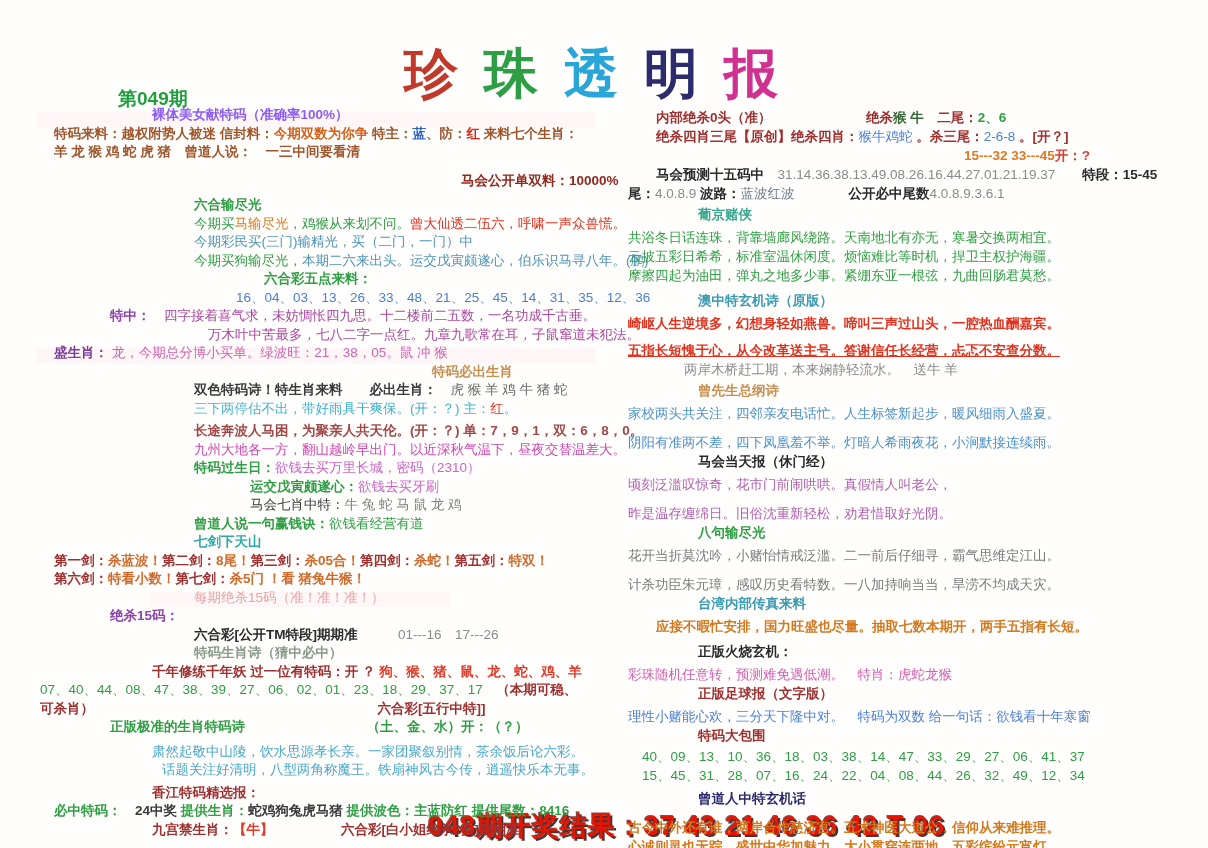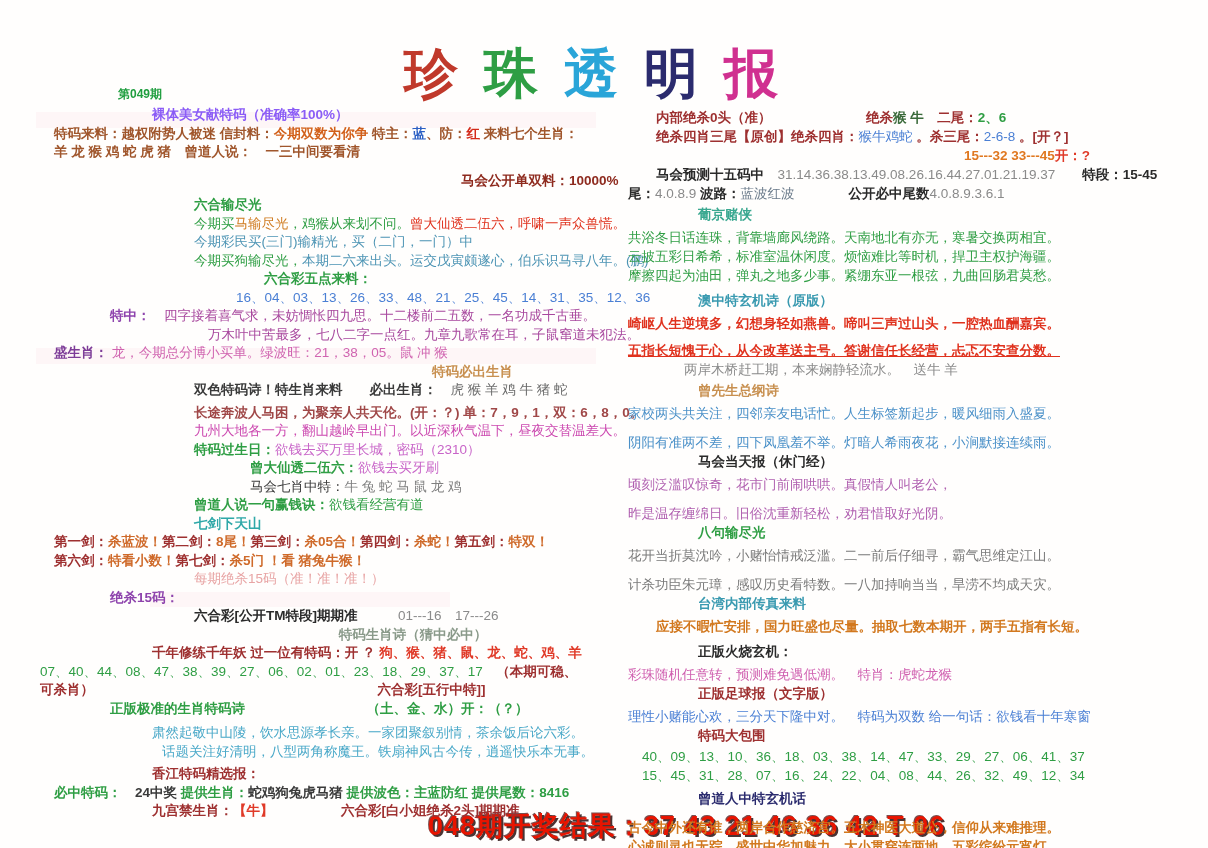--- a/index.html
+++ b/index.html
@@ -10,21 +10,21 @@
   }
   #page{position:relative;width:1208px;height:848px;background:#fffefd;}
   
   #masthead{
     position:absolute;top:38px;left:0;width:1208px;text-align:center;
     font-family:"Liberation Serif","DejaVu Serif",serif;
     font-size:54px;font-weight:bold;letter-spacing:26px;white-space:nowrap;
   }
   #issue{
     position:absolute;top:86px;left:118px;
-    font-size:12px;font-weight:bold;color:#1f9e3f;
+    font-size:19px;font-weight:bold;color:#1f9e3f;
   }
   
   .col{position:absolute;white-space:nowrap;}
   #left-col{top:106px;left:40px;width:592px;}
   #right-col{top:108px;left:628px;width:575px;}
   .tl{font-size:13.5px;line-height:18.5px;height:18.5px;}
   #right-col .tl{line-height:19px;height:19px;}
   .tl span{white-space:pre;}
   
   #banner{
@@ -58,33 +58,34 @@
       <div class="tl" style="padding-left: 154px;"><span style="color: rgb(47, 158, 68);">今期买</span><span style="color: rgb(207, 122, 30);">马输尽光</span><span style="color: rgb(47, 158, 68);">，鸡猴从来划不问。</span><span style="color: rgb(224, 50, 30);">曾大仙透二伍六，呼啸一声众兽慌。</span></div>
       <div class="tl" style="padding-left: 154px;"><span style="color: rgb(77, 148, 180);">今期彩民买(三门)输精光，买（二门，一门）中</span></div>
       <div class="tl" style="padding-left: 154px;"><span style="color: rgb(47, 158, 68);">今期买狗输尽光，</span><span style="color: rgb(77, 148, 180);">本期二六来出头。运交戊寅颇遂心，伯乐识马寻八年。(鹏)</span></div>
       <div class="tl" style="padding-left: 224px;"><span style="color: rgb(47, 158, 68); font-weight: bold;">六合彩五点来料：</span></div>
       <div class="tl" style="padding-left: 196px;"><span style="color: rgb(74, 127, 212);">16、04、03、13、26、33、48、21、25、45、14、31、35、12、36</span></div>
       <div class="tl" style="padding-left: 70px;"><span style="color: rgb(142, 68, 173); font-weight: bold;">特中：</span><span style="color: rgb(168, 72, 158);">　四字接着喜气求，未妨惆怅四九思。十二楼前二五数，一名功成千古垂。</span></div>
       <div class="tl" style="padding-left: 168px;"><span style="color: rgb(168, 72, 158);">万木叶中苦最多，七八二字一点红。九章九歌常在耳，子鼠窜道未犯法。</span></div>
       <div class="tl" style="padding-left: 14px;"><span style="color: rgb(125, 60, 152); font-weight: bold;">盛生肖：</span><span style="color: rgb(208, 100, 176);"> 龙，今期总分博小买单。绿波旺：21，38，05。鼠 冲 猴</span></div>
       <div class="tl" style="padding-left: 392px;"><span style="color: rgb(200, 144, 80); font-weight: bold;">特码必出生肖</span></div>
       <div class="tl" style="padding-left: 154px;"><span style="color: rgb(58, 58, 58); font-weight: bold;">双色特码诗！特生肖来料</span><span style="color: rgb(58, 58, 58); font-weight: bold;">　　必出生肖：</span><span style="color: rgb(106, 106, 106);">　虎 猴 羊 鸡 牛 猪 蛇</span></div>
+      <div class="tl" style="padding-left: 154px;"><span style="color: rgb(63, 176, 208);">三下两停估不出，带好雨具干爽保。(开：？) 主：</span><span style="color: rgb(224, 50, 30);">红</span><span style="color: rgb(63, 176, 208);">。</span></div>
       <div class="tl" style="padding-left: 154px; margin-top: 4px;"><span style="color: rgb(160, 72, 72); font-weight: bold;">长途奔波人马困，为聚亲人共天伦。(开：？) 单：7，9，1，双：6，8，0。</span></div>
       <div class="tl" style="padding-left: 154px;"><span style="color: rgb(204, 73, 176);">九州大地各一方，翻山越岭早出门。以近深秋气温下，昼夜交替温差大。</span></div>
       <div class="tl" style="padding-left: 154px;"><span style="color: rgb(47, 158, 68); font-weight: bold;">特码过生日：</span><span style="color: rgb(200, 100, 200);">欲钱去买万里长城，密码（2310）</span></div>
-      <div class="tl" style="padding-left: 210px;"><span style="color: rgb(47, 158, 68); font-weight: bold;">曾大仙透二伍六：</span><span style="color: rgb(200, 100, 200);">欲钱去买牙刷</span></div>
+      <div class="tl" style="padding-left: 210px;"><span style="color: rgb(47, 158, 68); font-weight: bold;">运交戊寅颇遂心：</span><span style="color: rgb(200, 100, 200);">欲钱去买牙刷</span></div>
       <div class="tl" style="padding-left: 210px;"><span style="color: rgb(58, 58, 58); font-weight: normal;">马会七肖中特：</span><span style="color: rgb(128, 128, 128);">牛 兔 蛇 马 鼠 龙 鸡</span></div>
       <div class="tl" style="padding-left: 154px;"><span style="color: rgb(47, 158, 68); font-weight: bold;">曾道人说一句赢钱诀：</span><span style="color: rgb(47, 158, 68);">欲钱看经营有道</span></div>
       <div class="tl" style="padding-left: 154px;"><span style="color: rgb(47, 168, 168); font-weight: bold;">七剑下天山</span></div>
       <div class="tl" style="padding-left: 14px;"><span style="color: rgb(158, 48, 48); font-weight: bold;">第一剑：</span><span style="color: rgb(207, 106, 42); font-weight: bold;">杀蓝波！</span><span style="color: rgb(158, 48, 48); font-weight: bold;">第二剑：</span><span style="color: rgb(207, 106, 42); font-weight: bold;">8尾！</span><span style="color: rgb(158, 48, 48); font-weight: bold;">第三剑：</span><span style="color: rgb(207, 106, 42); font-weight: bold;">杀05合！</span><span style="color: rgb(158, 48, 48); font-weight: bold;">第四剑：</span><span style="color: rgb(207, 106, 42); font-weight: bold;">杀蛇！</span><span style="color: rgb(158, 48, 48); font-weight: bold;">第五剑：</span><span style="color: rgb(207, 106, 42); font-weight: bold;">特双！</span></div>
       <div class="tl" style="padding-left: 14px;"><span style="color: rgb(158, 48, 48); font-weight: bold;">第六剑：</span><span style="color: rgb(207, 106, 42); font-weight: bold;">特看小数！</span><span style="color: rgb(158, 48, 48); font-weight: bold;">第七剑：</span><span style="color: rgb(207, 106, 42); font-weight: bold;">杀5门 ！看 猪兔牛猴！</span></div>
       <div class="tl" style="padding-left: 154px;"><span style="color: rgb(232, 164, 164);">每期绝杀15码（准！准！准！）</span></div>
       <div class="tl" style="padding-left: 70px;"><span style="color: rgb(142, 68, 173); font-weight: bold;">绝杀15码：</span></div>
       <div class="tl" style="padding-left: 154px;"><span style="color: rgb(42, 42, 42); font-weight: bold;">六合彩[公开TM特段]期期准</span><span style="color: rgb(138, 138, 138);">　　　01---16　17---26</span></div>
-      <div class="tl" style="padding-left: 154px; text-align: center;"><span style="color: rgb(138, 154, 138); font-weight: bold;">特码生肖诗（猜中必中）</span></div>
+      <div class="tl" style="padding-left: 154px;"><span style="color: rgb(138, 154, 138); font-weight: bold;">特码生肖诗（猜中必中）</span></div>
       <div class="tl" style="padding-left: 112px;"><span style="color: rgb(158, 48, 48); font-weight: bold;">千年修练千年妖 过一位有特码：开 ？ </span><span style="color: rgb(224, 58, 40); font-weight: bold;">狗、猴、猪、鼠、龙、蛇、鸡、羊</span></div>
       <div class="tl"><span style="color: rgb(47, 158, 68);">07、40、44、08、47、38、39、27、06、02、01、23、18、29、37、17</span><span style="color: rgb(158, 48, 48); font-weight: bold;">　（本期可稳、</span></div>
       <div class="tl"><span style="color: rgb(158, 48, 48); font-weight: bold;">可杀肖）</span><span style="color: rgb(158, 48, 48); font-weight: bold;">　　　　　　　　　　　　　　　　　　　　　六合彩[五行中特]]</span></div>
       <div class="tl" style="padding-left: 70px;"><span style="color: rgb(47, 158, 68); font-weight: bold;">正版极准的生肖特码诗</span><span style="color: rgb(47, 158, 68); font-weight: bold;">　　　　　　　　　（土、金、水）开：（？）</span></div>
       <div class="tl" style="padding-left: 112px; margin-top: 6px;"><span style="color: rgb(73, 168, 200);">肃然起敬中山陵，饮水思源孝长亲。一家团聚叙别情，茶余饭后论六彩。</span></div>
       <div class="tl" style="padding-left: 112px;"><span style="color: rgb(73, 168, 200); margin-left: 10px;">话题关注好清明，八型两角称魔王。铁扇神风古今传，逍遥快乐本无事。</span></div>
       <div class="tl" style="padding-left: 112px; margin-top: 4px;"><span style="color: rgb(158, 48, 48); font-weight: bold;">香江特码精选报：</span></div>
       <div class="tl" style="padding-left: 14px;"><span style="color: rgb(47, 158, 68); font-weight: bold;">必中特码：</span><span style="color: rgb(58, 58, 58); font-weight: bold;">　24中奖 </span><span style="color: rgb(47, 158, 68); font-weight: bold;">提供生肖：</span><span style="color: rgb(58, 58, 58); font-weight: bold;">蛇鸡狗兔虎马猪</span><span style="color: rgb(47, 158, 68); font-weight: bold;"> 提供波色：</span><span style="color: rgb(47, 158, 68); font-weight: bold;">主蓝防红</span><span style="color: rgb(47, 158, 68); font-weight: bold;"> 提供尾数：</span><span style="color: rgb(47, 158, 68); font-weight: bold;">8416</span></div>
       <div class="tl" style="padding-left: 112px;"><span style="color: rgb(158, 48, 48); font-weight: bold;">九宫禁生肖：</span><span style="color: rgb(224, 58, 40); font-weight: bold;">【牛】</span><span style="color: rgb(158, 48, 48); font-weight: bold;">　　　　　六合彩[白小姐绝杀2头]期期准</span></div>
     </div>

